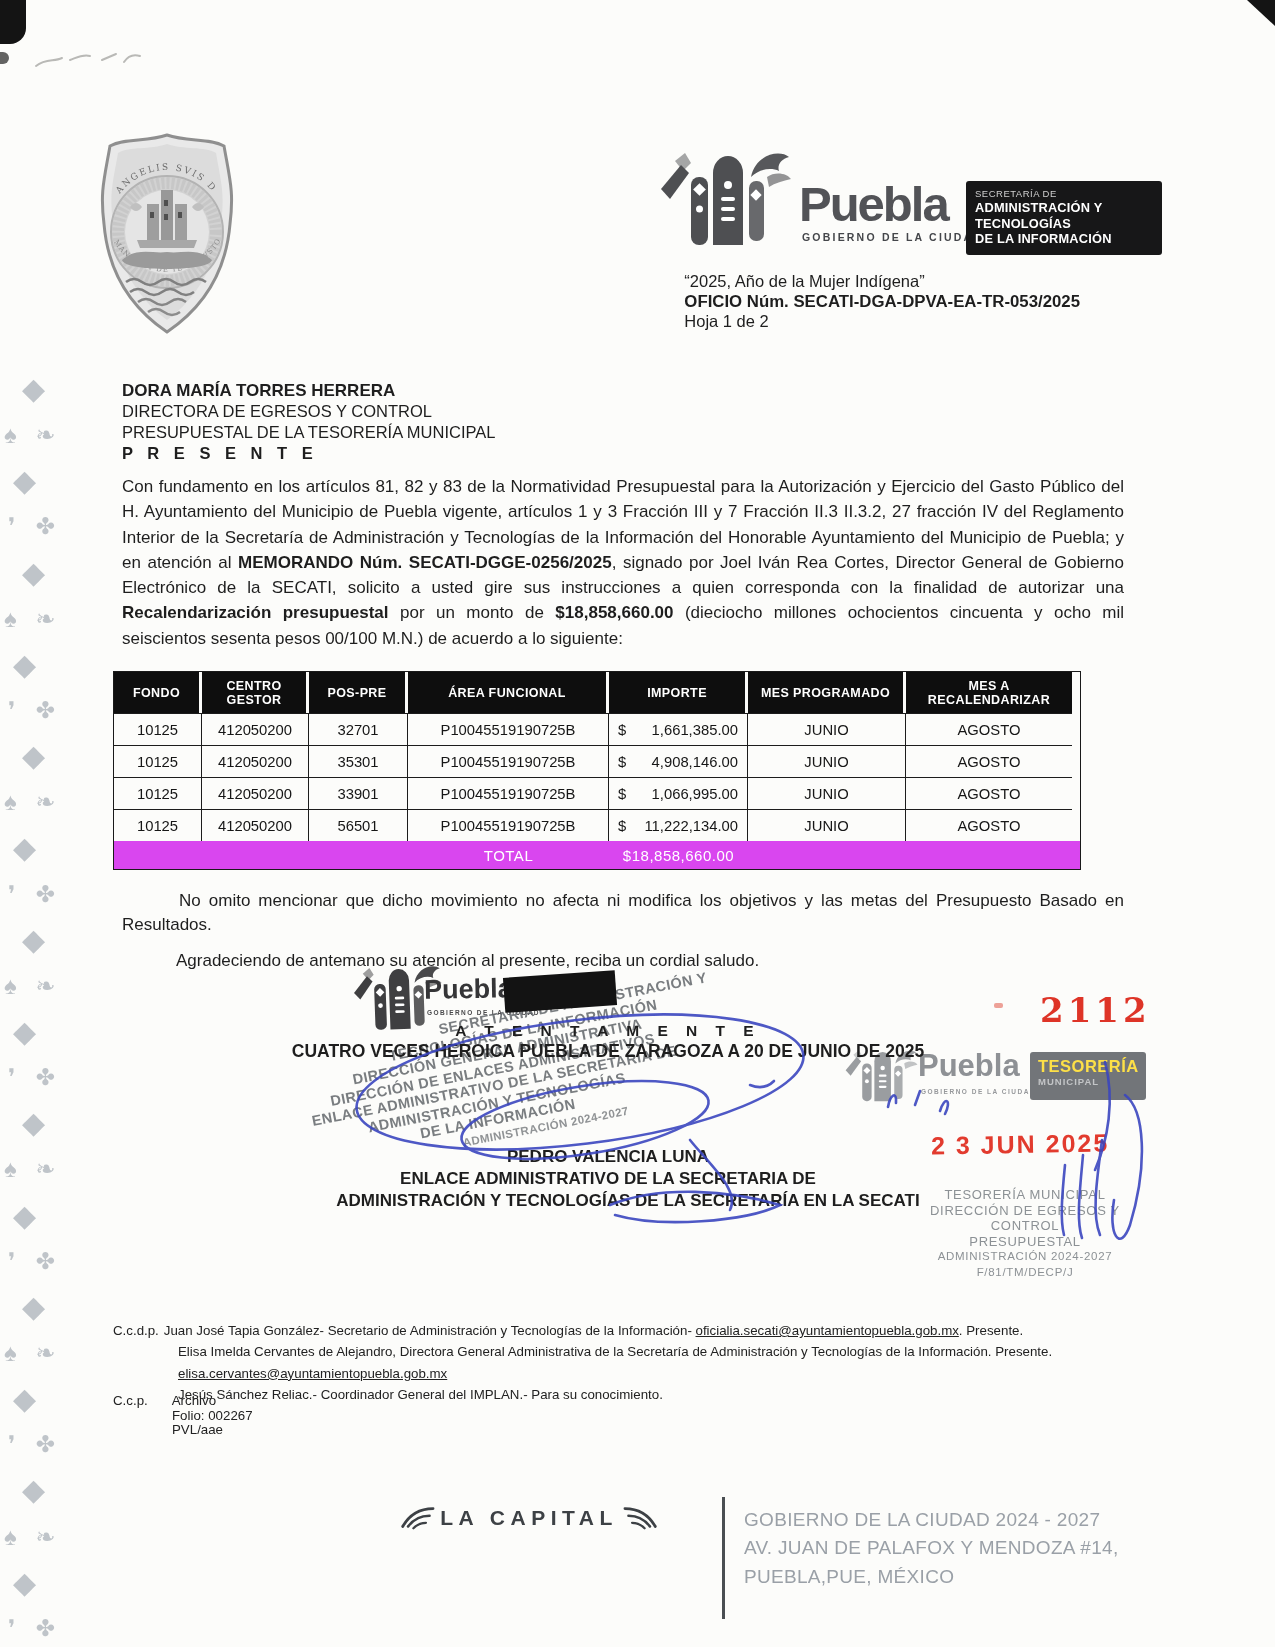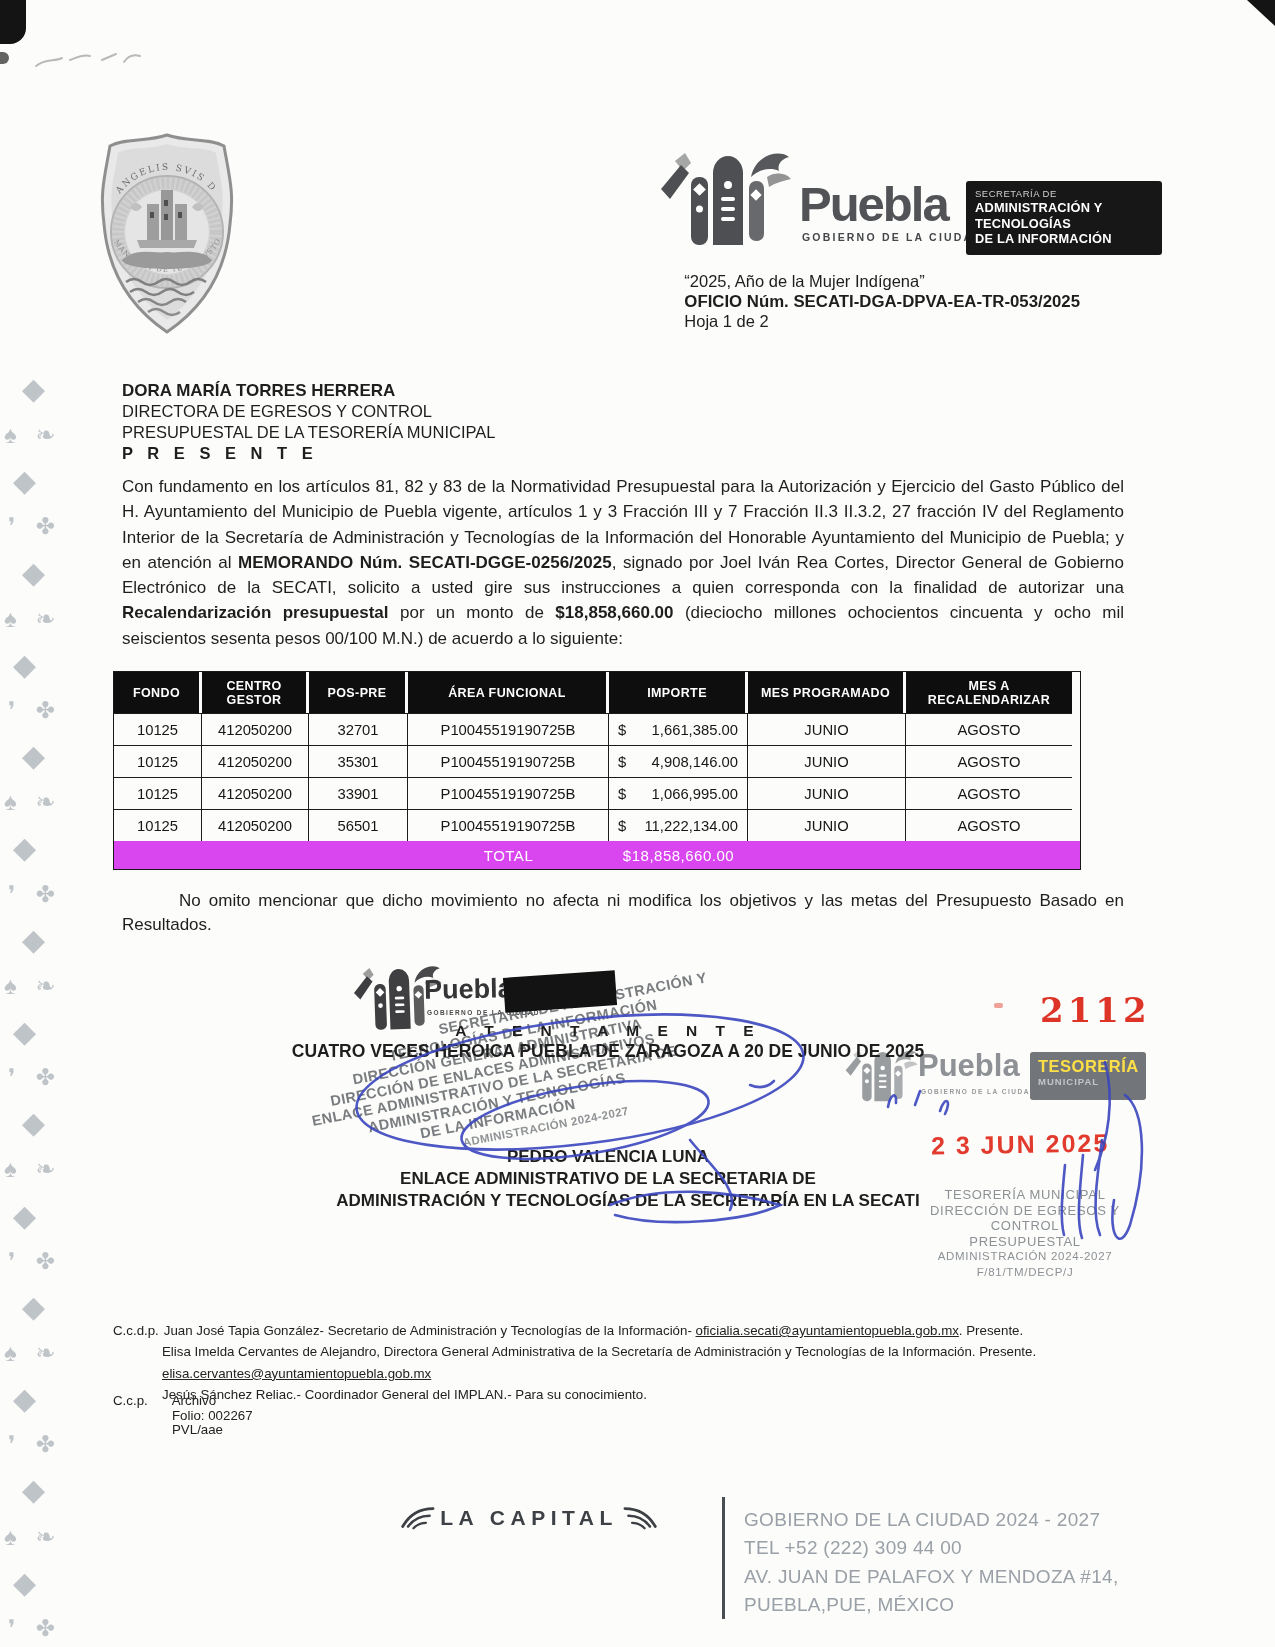--- a/index.html
+++ b/index.html
@@ -101,21 +101,21 @@
              color:#de3427;letter-spacing:4px;z-index:5;}
   .date-red{left:931px;top:1130px;font-size:25px;font-weight:bold;color:#e23b2e;letter-spacing:2px;
             transform:rotate(-1deg);z-index:5;white-space:nowrap;}
   .red-dot{left:994px;top:1003px;width:9px;height:5px;background:#e05546;border-radius:2px;opacity:.55;z-index:5;}
 
   .ink{left:290px;top:935px;z-index:6;pointer-events:none;}
   .pencil{left:30px;top:48px;z-index:2;}
 
   
   .cc{left:113px;top:1320px;font-size:13.3px;line-height:21.3px;z-index:2;color:#222;}
-  .cc-indent{margin-left:49px;}
+  .cc-indent{margin-left:65px;}
   .cc-label{margin-right:5px;}
   .cc-email{text-decoration:underline;}
   .cc2{left:113px;top:1394px;font-size:13.3px;line-height:14.6px;z-index:2;color:#222;}
   .cc2-gap{display:inline-block;width:24px;}
   .cc2-indent{margin-left:59px;}
 
   
   .brand{left:383px;top:1505px;width:292px;text-align:center;color:#3d4145;z-index:2;}
   .brand-top{display:flex;align-items:center;justify-content:center;gap:5px;}
   .brand-capital{font-size:21px;font-weight:bold;letter-spacing:5.5px;}
@@ -310,20 +310,21 @@
         <div class="tc"></div>
         <div class="tc"></div>
       <div class="tc">TOTAL</div>
       <div class="tc">$18,858,660.00</div>
       <div class="tc"></div>
         <div class="tc"></div>
     </div>
   </div>
 
   <div class="abs p2">No omito mencionar que dicho movimiento no afecta ni modifica los objetivos y las metas del Presupuesto Basado en Resultados.</div>
+  <div class="abs p3">Agradeciendo de antemano su atención al presente, reciba un cordial saludo.</div>
 
   <div class="abs close-col atent">A T E N T A M E N T E</div>
   <div class="abs close-col citydate">CUATRO VECES HEROICA PUEBLA DE ZARAGOZA A 20 DE JUNIO DE 2025</div>
   <div class="abs close-col sig-name">PEDRO VALENCIA LUNA</div>
   <div class="abs close-col sig-t1">ENLACE ADMINISTRATIVO DE LA SECRETARIA DE</div>
   <div class="abs close-col sig-t2">ADMINISTRACIÓN Y TECNOLOGÍAS DE LA SECRETARÍA EN LA SECATI</div>
 
   <svg class="abs stamp1-icon" width="95" height="71" viewBox="0 0 140 105">
       <use href="#talavera"></use>
     </svg>
@@ -400,18 +401,17 @@
         </svg>
       <span class="brand-capital">LA CAPITAL</span>
       <svg class="wing-r" width="36" height="25" viewBox="0 0 40 28" style="color:#3d4145">
           <use href="#wing"></use>
         </svg>
     </div>
   </div>
   <div class="abs f-divider"></div>
   <div class="abs f-text">
     <div>GOBIERNO DE LA CIUDAD 2024 - 2027</div>
-    <div>TEL +52 (222) 309 44 00</div>
     <div>AV. JUAN DE PALAFOX Y MENDOZA #14,</div>
     <div>PUEBLA,PUE, MÉXICO</div>
   </div>
 
 </div>
 
 </body></html>

